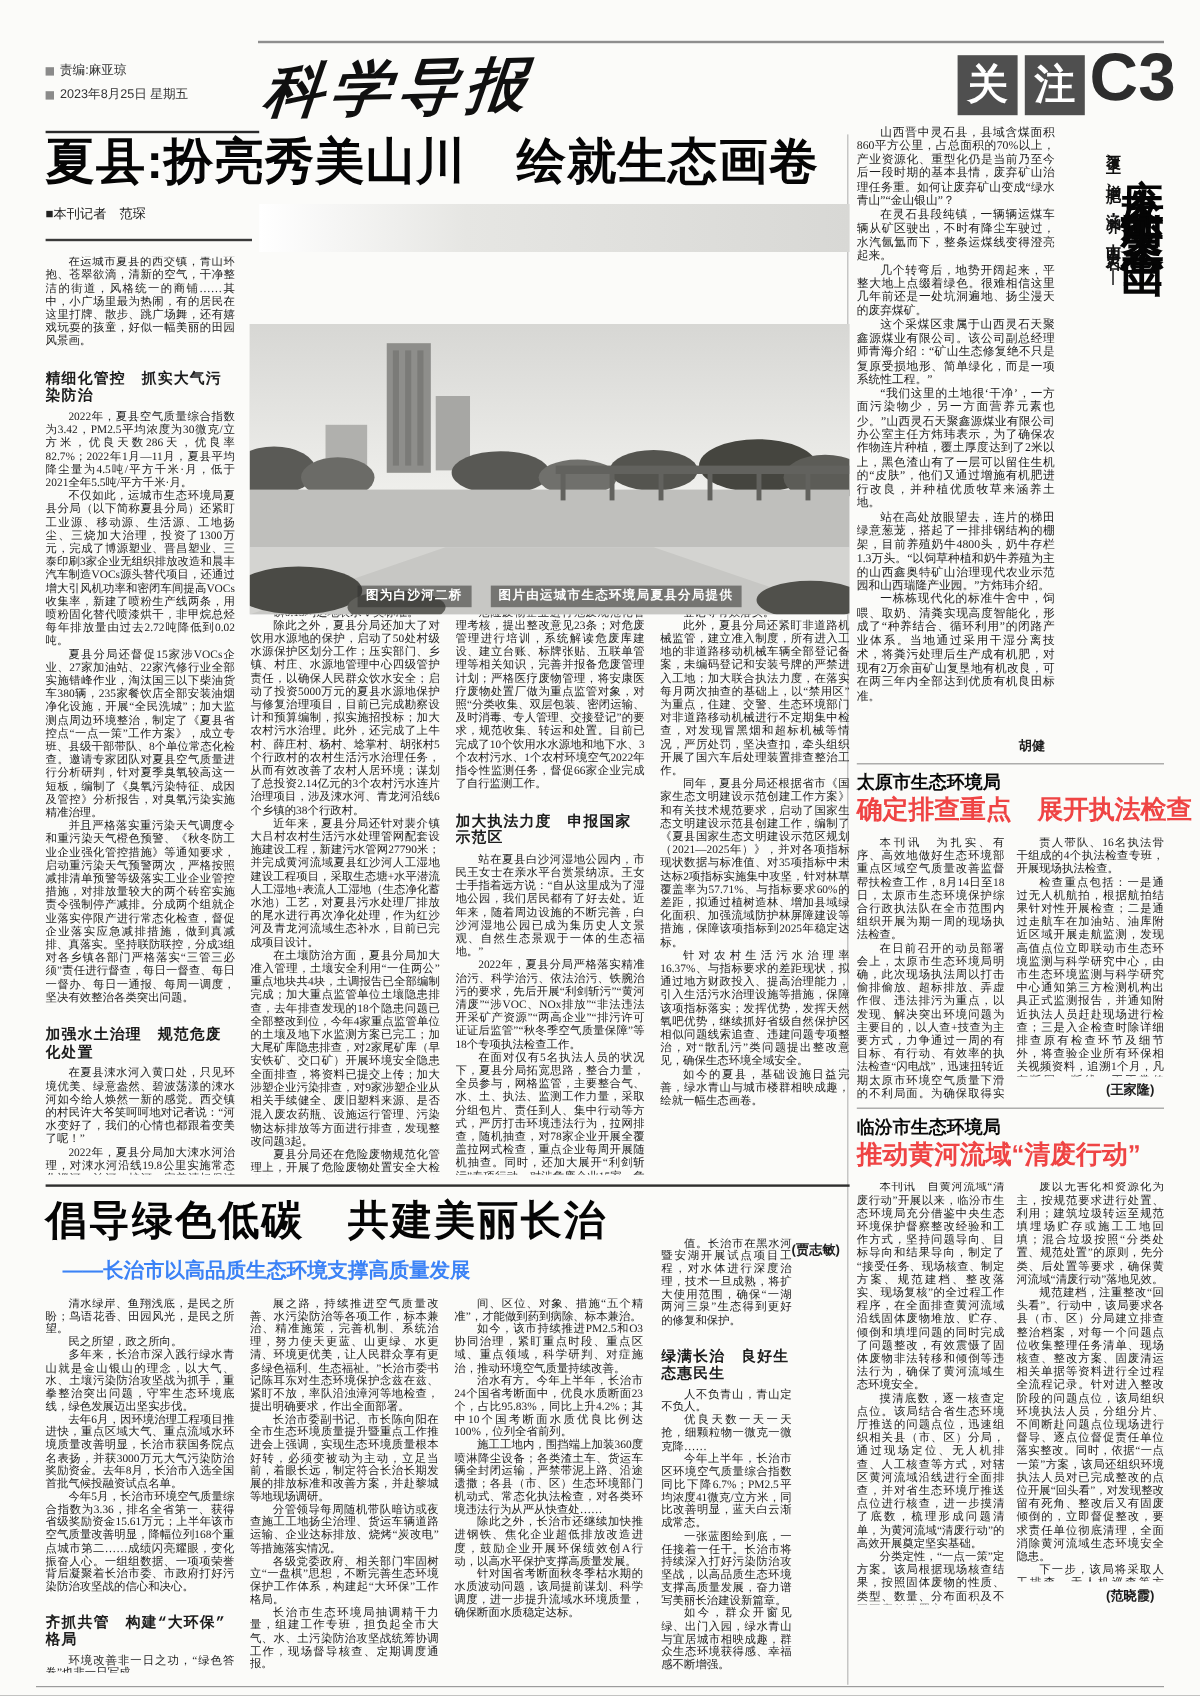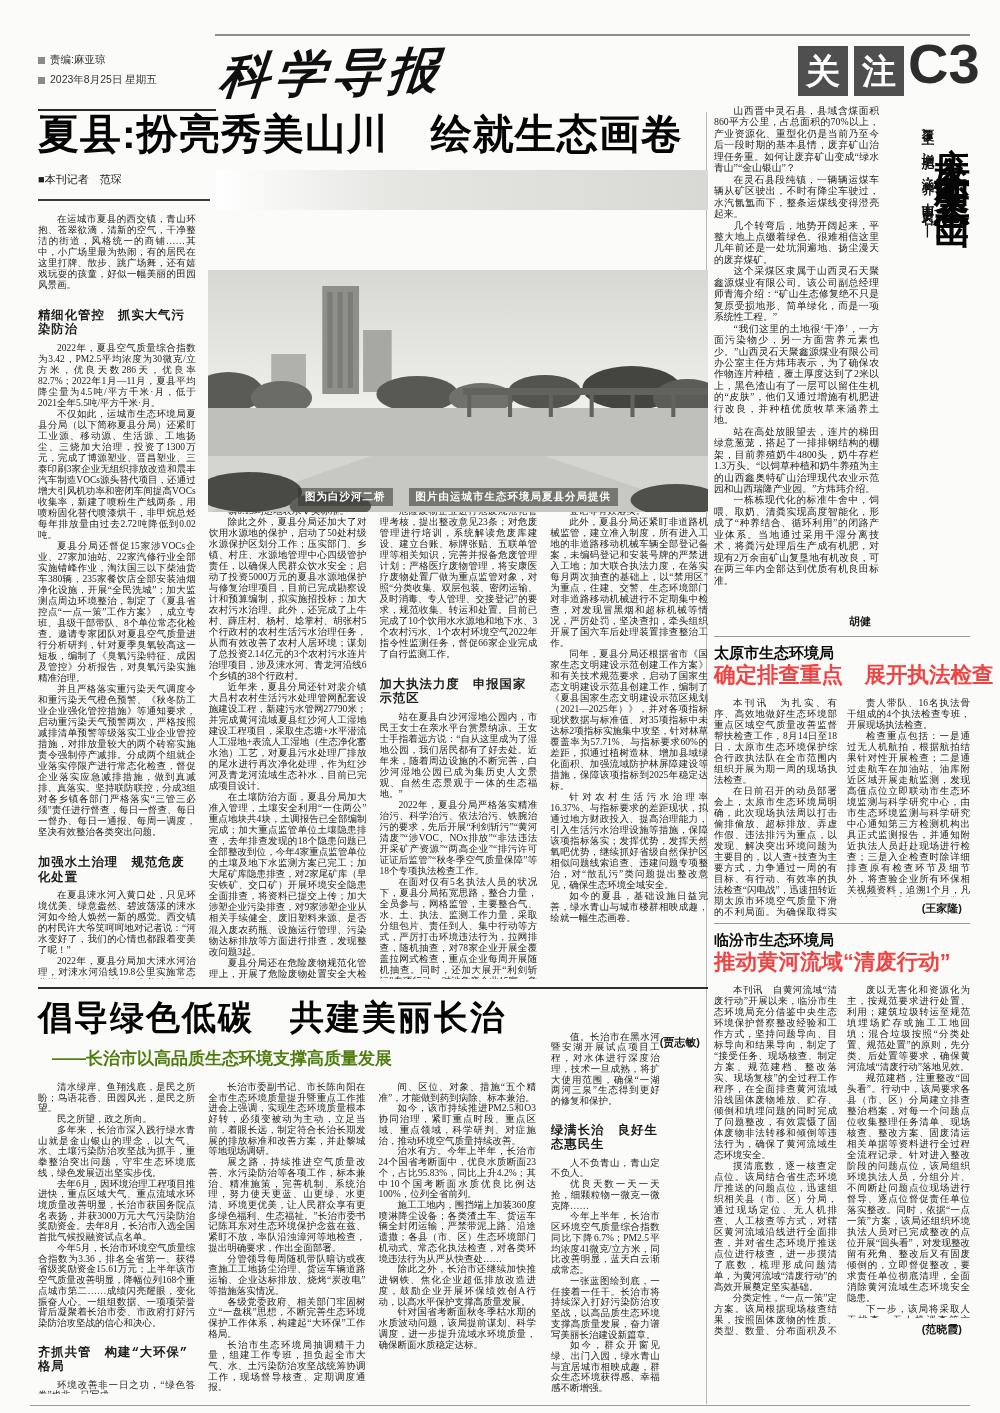--- a/index.html
+++ b/index.html
@@ -37,21 +37,21 @@
   .photo svg{display:block;width:100%;height:100%;}
   .photo-caption{position:absolute;left:0;right:0;bottom:6px;display:flex;justify-content:center;gap:16px;}
   .photo-caption span{background:rgba(50,50,48,.55);color:#fff;font:bold 10.5px/1.5 "Liberation Sans",sans-serif;
                       padding:1px 7px;letter-spacing:1px;}
   .left-sep{border-top:2px solid #2f2f2f;margin-top:8px;}
 
   
   .bottom-article{margin-top:7px;height:398px;display:flex;gap:13px;align-items:flex-end;}
   .ba-left{width:500px;}
   .ba-headline{font:900 34px/1.1 "Liberation Sans",sans-serif;letter-spacing:2px;white-space:nowrap;color:#050505;}
-  .ba-subtitle{font:bold 17px/1.2 "Liberation Sans",sans-serif;margin:12px 0 0 14px;color:#4d7c0f;}
+  .ba-subtitle{font:bold 17px/1.2 "Liberation Sans",sans-serif;margin:12px 0 0 14px;color:#3b82f6;}
   .ba-cols{display:flex;gap:13px;margin-top:13px;height:312px;}
   .bcol{width:157.3px;overflow:hidden;font-size:9.5px;line-height:1.13;}
   .ba-col4{width:157px;display:flex;flex-direction:row;font-size:9.5px;line-height:1.13;}
   .ba-col4 .flow{flex:1;overflow:hidden;}
 
   
   .right-block{position:absolute;left:714px;top:105px;width:256px;}
   .s1{height:524px;display:flex;}
   .s1-body{flex:1;display:flex;flex-direction:column;padding-right:9px;}
   .s1-flow{flex:1;overflow:hidden;font-size:9.8px;line-height:1.17;}
@@ -189,22 +189,22 @@
               <div class="blk-p">清水绿岸、鱼翔浅底，是民之所盼；鸟语花香、田园风光，是民之所望。</div>
               <div class="blk-p">民之所望，政之所向。</div>
               <div class="blk-p">多年来，长治市深入践行绿水青山就是金山银山的理念，以大气、水、土壤污染防治攻坚战为抓手，重拳整治突出问题，守牢生态环境底线，绿色发展迈出坚实步伐。</div>
               <div class="blk-p">去年6月，因环境治理工程项目推进快，重点区域大气、重点流域水环境质量改善明显，长治市获国务院点名表扬，并获3000万元大气污染防治奖励资金。去年8月，长治市入选全国首批气候投融资试点名单。</div>
               <div class="blk-p">今年5月，长治市环境空气质量综合指数为3.36，排名全省第一、获得省级奖励资金15.61万元；上半年该市空气质量改善明显，降幅位列168个重点城市第二……成绩闪亮耀眼，变化振奋人心。一组组数据、一项项荣誉背后凝聚着长治市委、市政府打好污染防治攻坚战的信心和决心。</div>
               <div class="blk-h">齐抓共管　构建“大环保”格局</div>
               <div class="blk-p">环境改善非一日之功，“绿色答卷”也非一日写成。</div>
               <div class="blk-p">一直以来，长治市委、市政府及市生态环境局多次调度部署大气、水、土污染防治攻坚战任务推进工作。</div>
             </div>
           <div class="bcol">
+              <div class="blk-p">展之路，持续推进空气质量改善、水污染防治等各项工作，标本兼治、精准施策，完善机制、系统治理，努力使天更蓝、山更绿、水更清、环境更优美，让人民群众享有更多绿色福利、生态福祉。”长治市委书记陈耳东对生态环境保护念兹在兹、紧盯不放，率队沿浊漳河等地检查，提出明确要求，作出全面部署。</div>
               <div class="blk-p">长治市委副书记、市长陈向阳在全市生态环境质量提升暨重点工作推进会上强调，实现生态环境质量根本好转，必须变被动为主动，立足当前，着眼长远，制定符合长治长期发展的排放标准和改善方案，并赴黎城等地现场调研。</div>
-              <div class="blk-p">展之路，持续推进空气质量改善、水污染防治等各项工作，标本兼治、精准施策，完善机制、系统治理，努力使天更蓝、山更绿、水更清、环境更优美，让人民群众享有更多绿色福利、生态福祉。”长治市委书记陈耳东对生态环境保护念兹在兹、紧盯不放，率队沿浊漳河等地检查，提出明确要求，作出全面部署。</div>
               <div class="blk-p">分管领导每周随机带队暗访或夜查施工工地扬尘治理、货运车辆道路运输、企业达标排放、烧烤“炭改电”等措施落实情况。</div>
               <div class="blk-p">各级党委政府、相关部门牢固树立“一盘棋”思想，不断完善生态环境保护工作体系，构建起“大环保”工作格局。</div>
               <div class="blk-p">长治市生态环境局抽调精干力量，组建工作专班，担负起全市大气、水、土污染防治攻坚战统筹协调工作，现场督导核查、定期调度通报。</div>
             </div>
           <div class="bcol">
               <div class="blk-p">间、区位、对象、措施“五个精准”，才能做到药到病除、标本兼治。</div>
               <div class="blk-p">如今，该市持续推进PM2.5和O3协同治理，紧盯重点时段、重点区域、重点领域，科学研判、对症施治，推动环境空气质量持续改善。</div>
               <div class="blk-p">治水有方。今年上半年，长治市24个国省考断面中，优良水质断面23个，占比95.83%，同比上升4.2%；其中10个国考断面水质优良比例达100%，位列全省前列。</div>
               <div class="blk-p">施工工地内，围挡端上加装360度喷淋降尘设备；各类渣土车、货运车辆全封闭运输，严禁带泥上路、沿途遗撒；各县（市、区）生态环境部门机动式、常态化执法检查，对各类环境违法行为从严从快查处……</div>
               <div class="blk-p">除此之外，长治市还继续加快推进钢铁、焦化企业超低排放改造进度，鼓励企业开展环保绩效创A行动，以高水平保护支撑高质量发展。</div>

